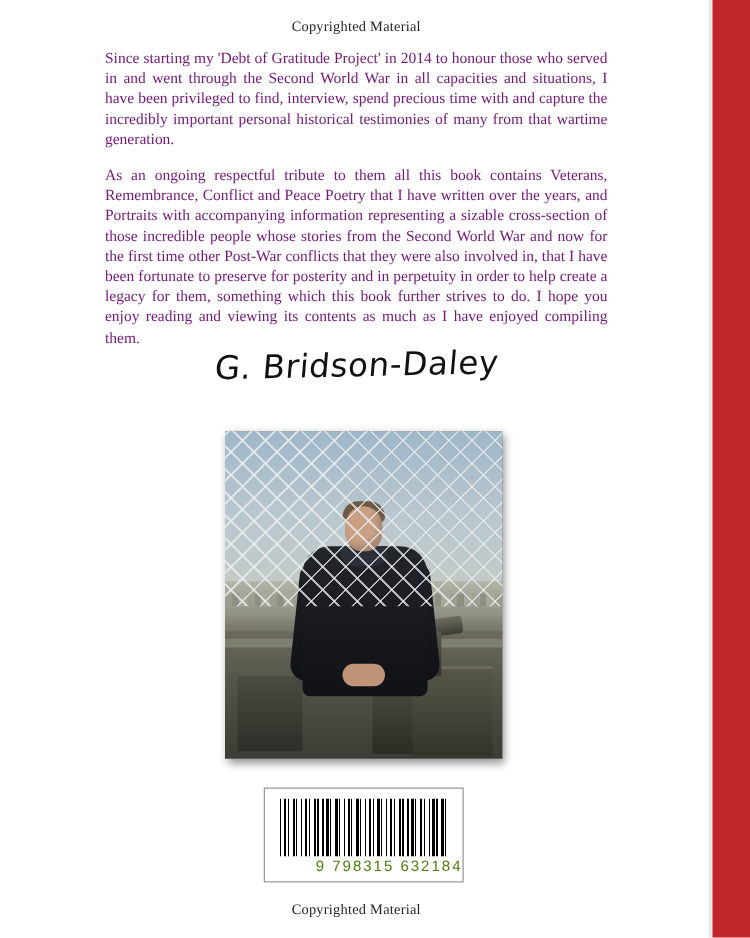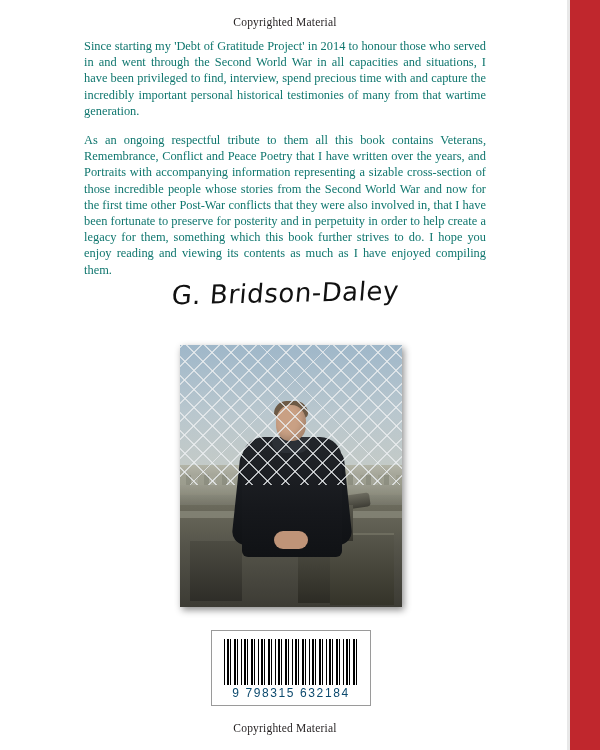--- a/index.html
+++ b/index.html
@@ -70,21 +70,21 @@
   .blurb {
     position: absolute;
     left: 84px;
     top: 38px;
     width: 402px;
   }
   .para {
     text-align: justify;
     font-size: 12.4px;
     line-height: 16.2px;
-    color: #0f766e;
+    color: #701a75;
     margin: 0 0 13px 0;
     font-family: "Liberation Serif", serif;
     text-indent: 0;
   }
   .signature {
     position: absolute;
     left: 84px;
     top: 278px;
     width: 402px;
     text-align: center;
@@ -230,25 +230,25 @@
       #000 6px 7px, #fff 7px 10px,
       #000 10px 12px, #fff 12px 13px,
       #000 13px 14px, #fff 14px 17px
     );
   }
   .barcode-num {
     position: absolute;
     left: 0;
     top: 55px;
     width: 158px;
-    text-align: center;
+    text-align: right;
     font-family: "Liberation Sans", sans-serif;
     font-size: 12px;
     letter-spacing: 1.6px;
-    color: #0c4a6e;
+    color: #4d7c0f;
   }
 </style>
 </head>
 <body>
 
 <div class="page">
 
   <div class="content">
 
     <div class="copyright-top">Copyrighted Material</div>

